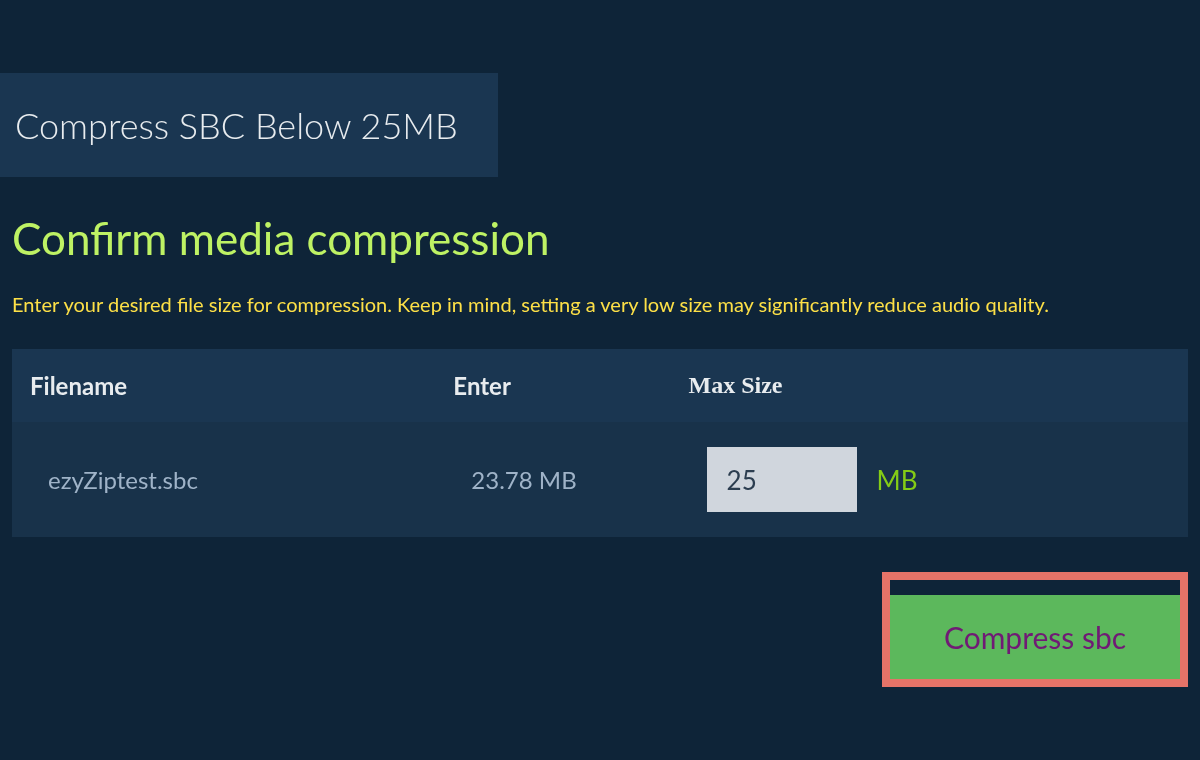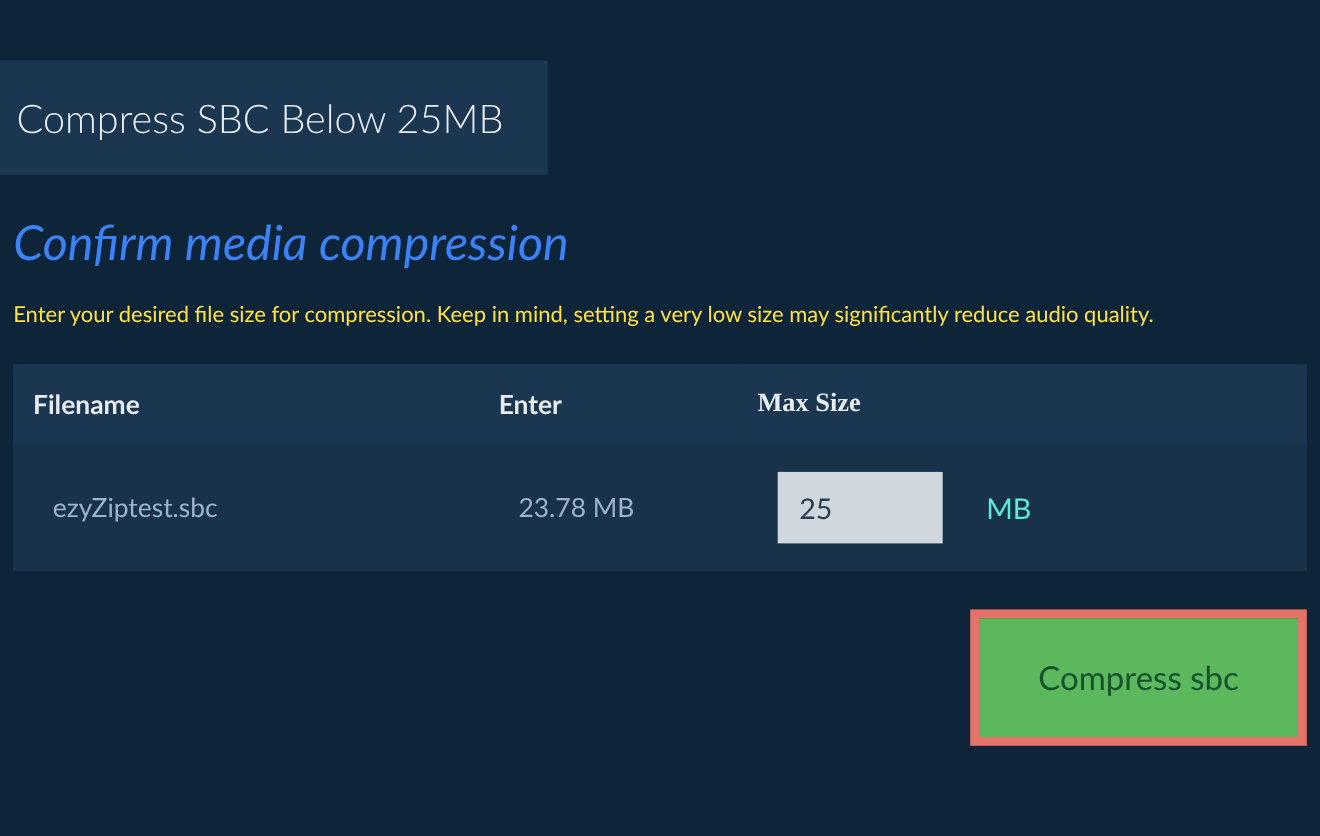--- a/index.html
+++ b/index.html
@@ -15,35 +15,34 @@
       color: #d0d6dd;
       overflow: hidden;
     }
     .container {
       padding: 0 12px;
     }
     .tab-header {
       display: inline-block;
       background-color: #1a3651;
       padding: 30px 40px 30px 15px;
-      margin-top: 55px;
+      margin-top: 73px;
       margin-left: -12px;
     }
     .tab-header-text {
       font-size: 36px;
       font-weight: 300;
       color: #e8ecef;
     }
     .page-title {
       font-size: 44px;
       font-weight: 400;
-      color: #3b82f6;
+      color: #bef264;
       margin-top: 35px;
       margin-bottom: 25px;
-      font-style: italic;
     }
     .page-description {
       font-size: 20px;
       font-weight: 400;
       color: #fde047;
       line-height: 1.5;
       margin-bottom: 30px;
     }
     .table {
       width: 100%;
@@ -72,56 +71,57 @@
     .col-size {
       width: 20%;
     }
     .col-maxsize {
       width: 44%;
       font-family: Liberation Serif, serif;
     }
     .max-size-wrapper {
       display: flex;
       align-items: center;
+      gap: 20px;
     }
     .max-size-input {
       width: 150px;
       height: 65px;
       background-color: #d0d6dd;
       border: none;
       font-size: 26px;
       color: #2c3e50;
       padding: 0 20px;
       font-family: inherit;
     }
     .max-size-unit {
       font-size: 26px;
-      color: #5eead4;
-      margin-left: 40px;
+      color: #84cc16;
     }
     .button-row {
       display: flex;
       justify-content: flex-end;
       margin-top: 35px;
       padding-right: 0;
     }
     .compress-button-wrapper {
       border: 8px solid #e57368;
       display: inline-block;
     }
     .compress-button {
       background-color: #5cb85c;
-      color: #14532d;
+      color: #701a75;
       border: none;
       font-size: 30px;
       font-weight: 400;
-      padding: 36px 40px;
+      padding: 24px 40px;
       cursor: pointer;
       font-family: inherit;
       min-width: 290px;
+      margin-top: 15px;
     }
   </style>
 </head>
 <body>
 
 <div class="container">
   <div class="tab-header">
     <span class="tab-header-text">Compress SBC Below 25MB</span>
   </div>
 

